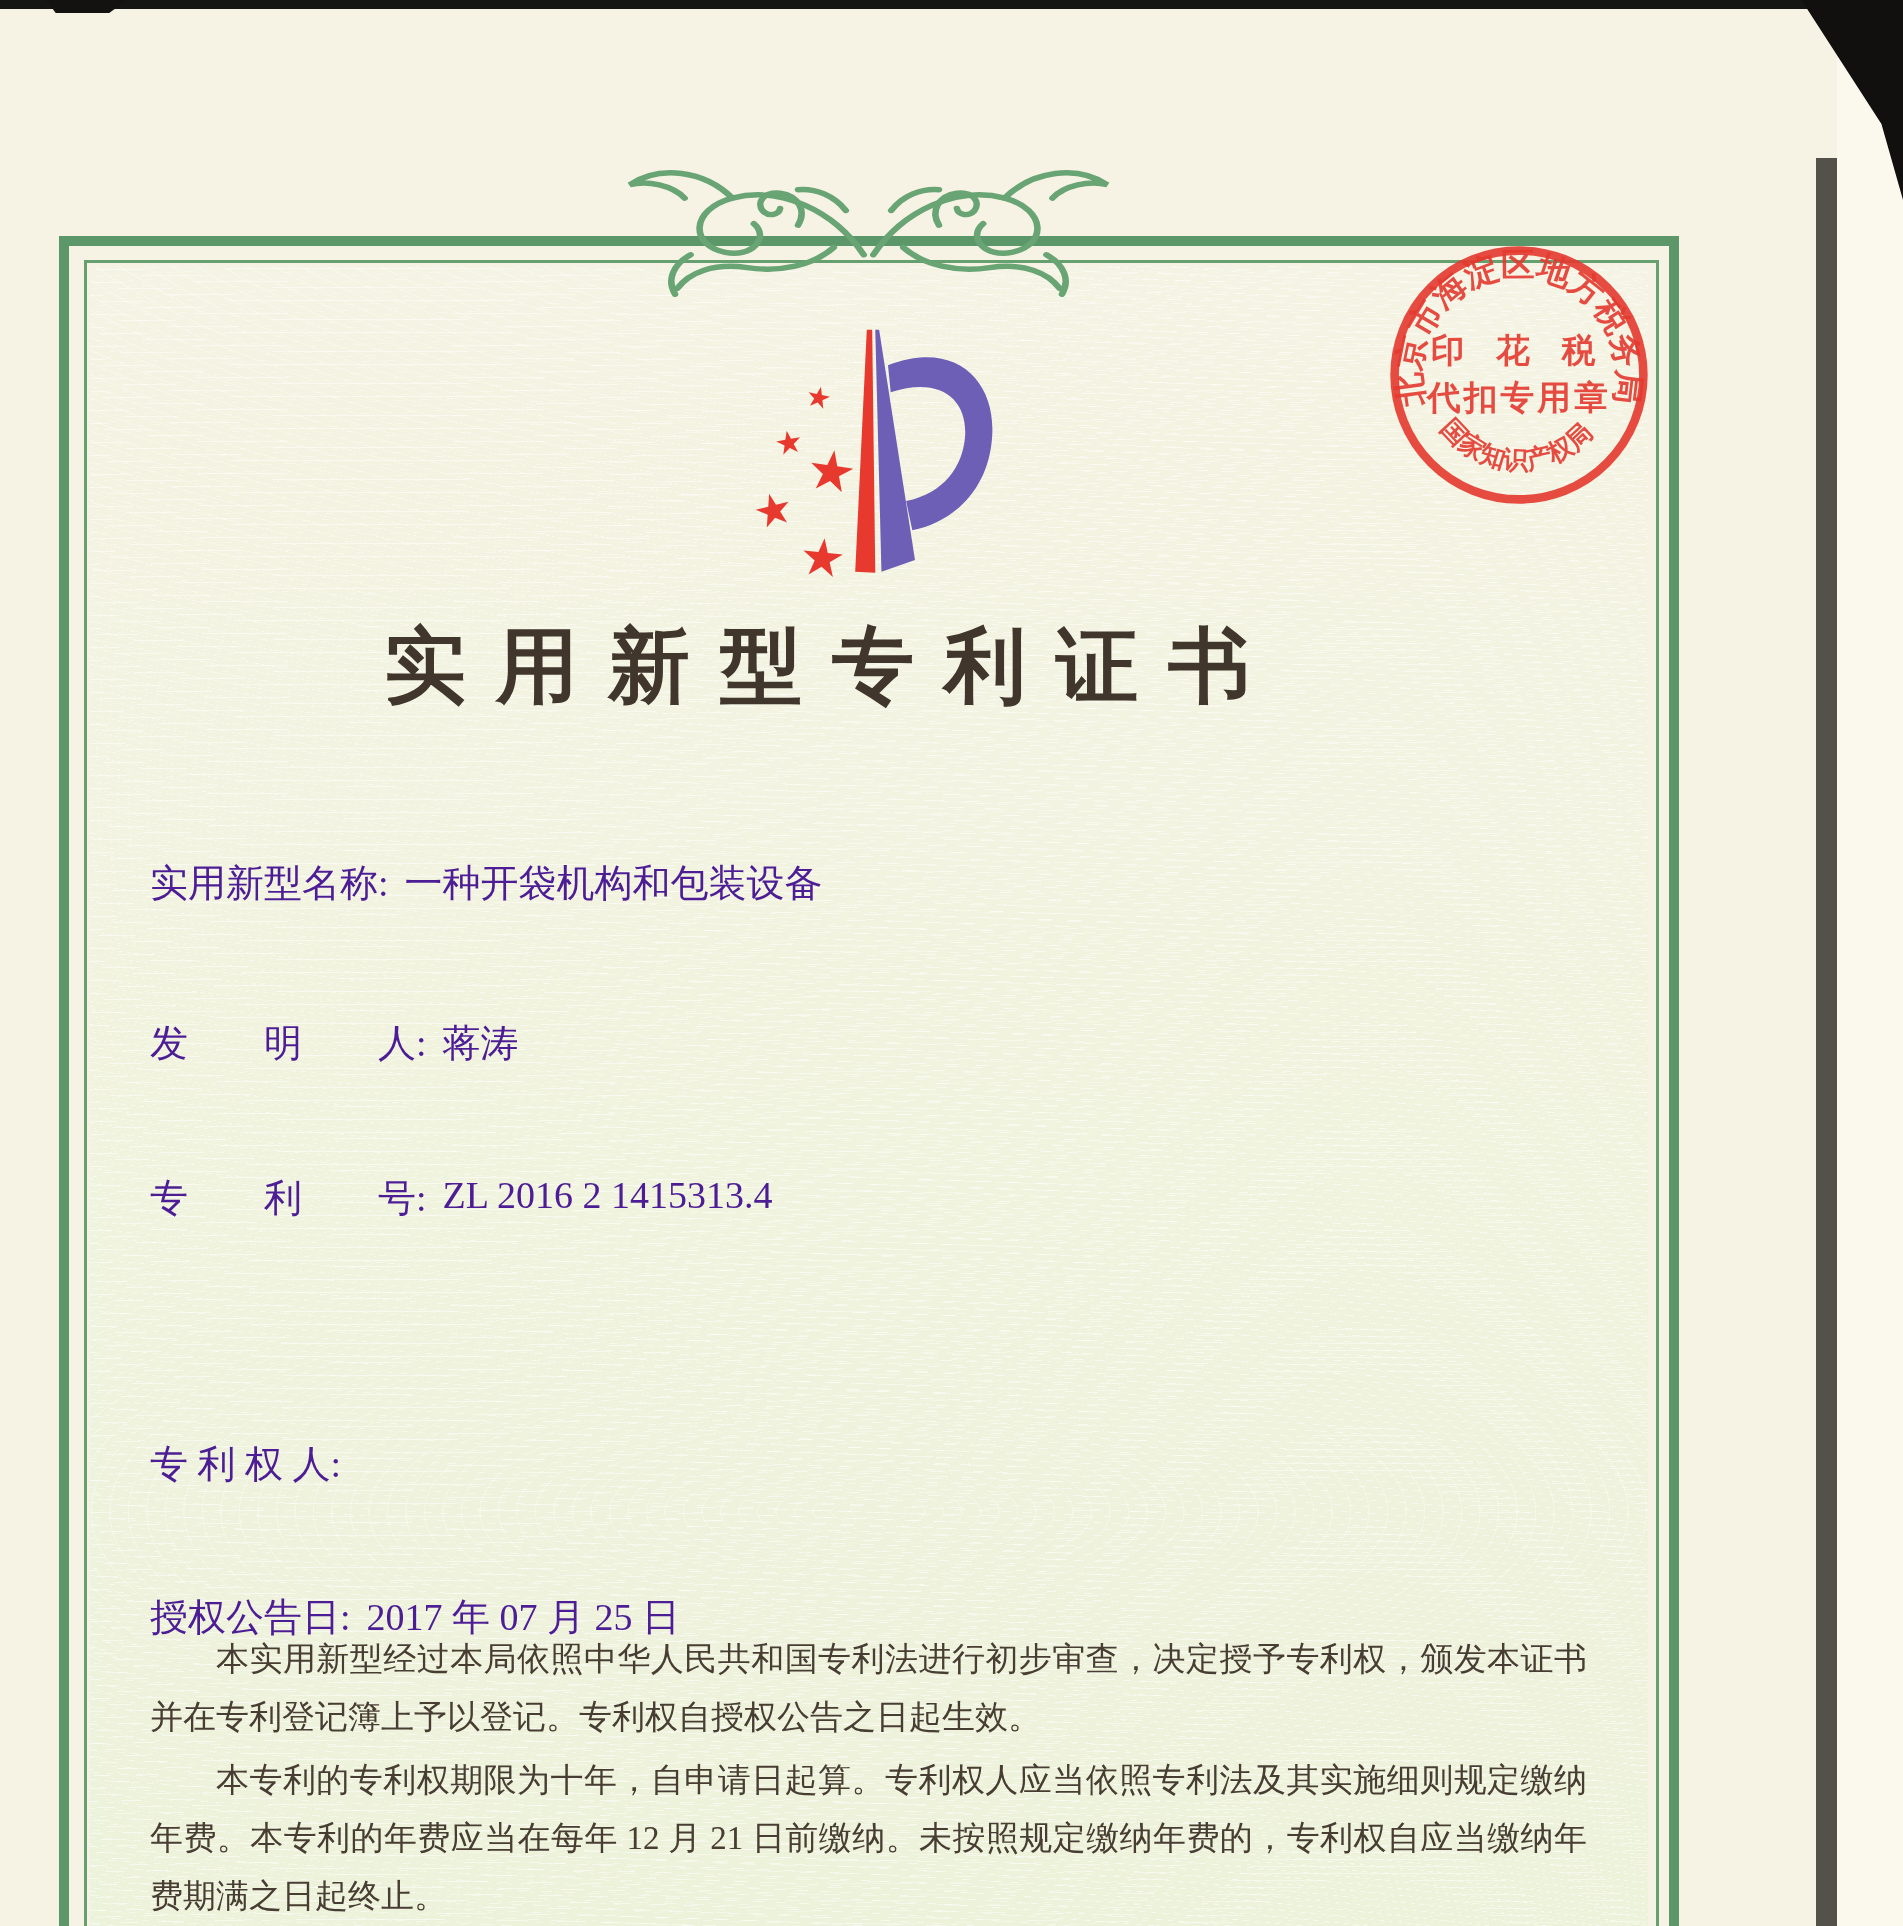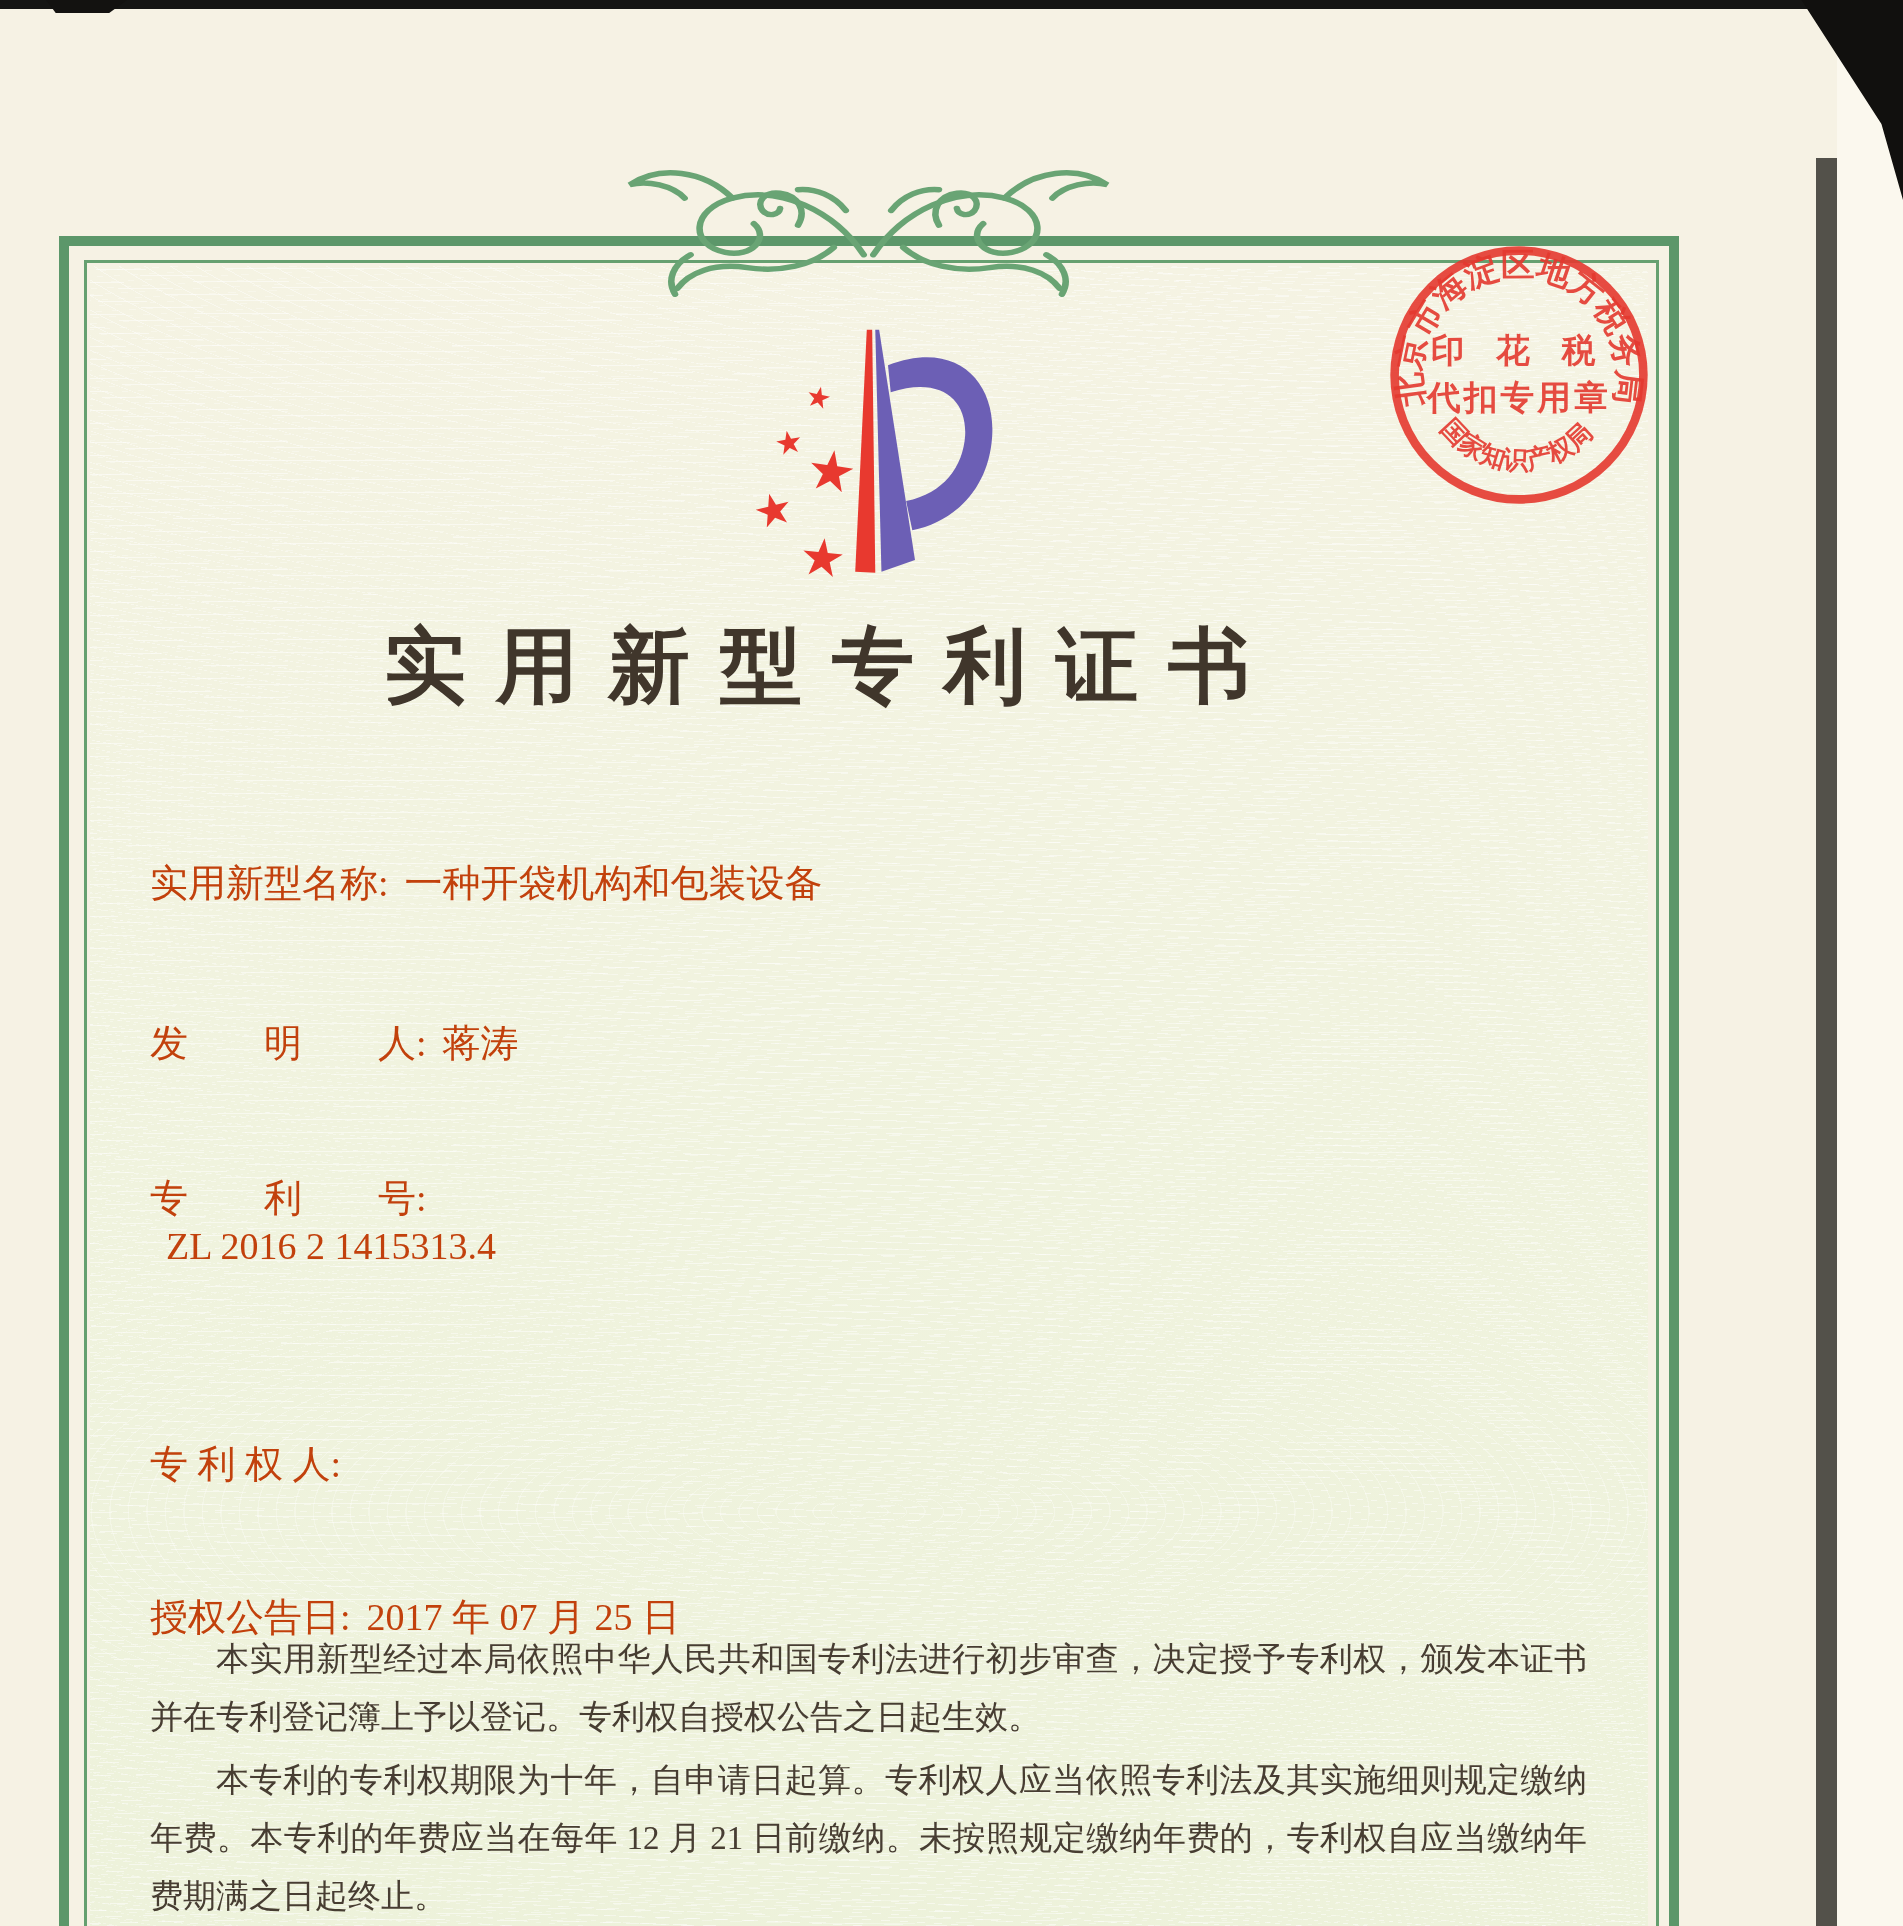--- a/index.html
+++ b/index.html
@@ -23,24 +23,24 @@
       repeating-radial-gradient(ellipse 886px 270px at 18% 112%, rgba(255,255,255,.50) 0 1.5px, rgba(255,255,255,0) 1.5px 21px),
       repeating-radial-gradient(ellipse 1002px 308px at 82% -8%, rgba(255,255,255,.42) 0 1.5px, rgba(255,255,255,0) 1.5px 23px),
       repeating-radial-gradient(ellipse 809px 250px at 50% 55%, rgba(255,255,255,.30) 0 1.2px, rgba(255,255,255,0) 1.2px 18.5px),
       linear-gradient(180deg,#f5f3e3 0%,#f0f3de 40%,#ebf1d8 100%);}
   
   .cert-number{position:absolute;left:150px;top:358px;font-size:38px;letter-spacing:4.6px;color:#3f3831;}
   .page-title{position:absolute;left:59px;top:612px;width:1516px;text-align:center;
               font-size:82px;font-weight:600;letter-spacing:30px;padding-left:30px;
               color:#40362b;box-sizing:border-box;}
   .field-row{position:absolute;left:150px;display:flex;align-items:flex-start;
-             font-size:38px;color:#c2410c;white-space:nowrap;}
+             font-size:38px;color:#4c1d95;white-space:nowrap;}
   .field-label{display:inline-block;}
   .field-value{display:inline-block;margin-left:16px;}
-  #row-name{top:858px;} #row-inventor{top:1018px;align-items:flex-end;} #row-patno{top:1173px;flex-direction:column;}
+  #row-name{top:858px;} #row-inventor{top:1018px;align-items:flex-end;} #row-patno{top:1173px;}
   #row-filing{top:1307px;} #row-patentee{top:1439px;} #row-grant{top:1592px;font-family:Liberation Serif, serif;}
   .legal{position:absolute;left:150px;top:1630px;width:1437px;color:#473d32;}
   .legal p{margin:0 0 5.4px 0;font-size:33px;line-height:58px;text-align:justify;text-indent:2em;}
   .stamp{position:absolute;left:1386px;top:242px;}
   .logo{position:absolute;left:732px;top:319px;}
   .ornament{position:absolute;left:0;top:0;}
 </style>
 </head>
 <body>
 

